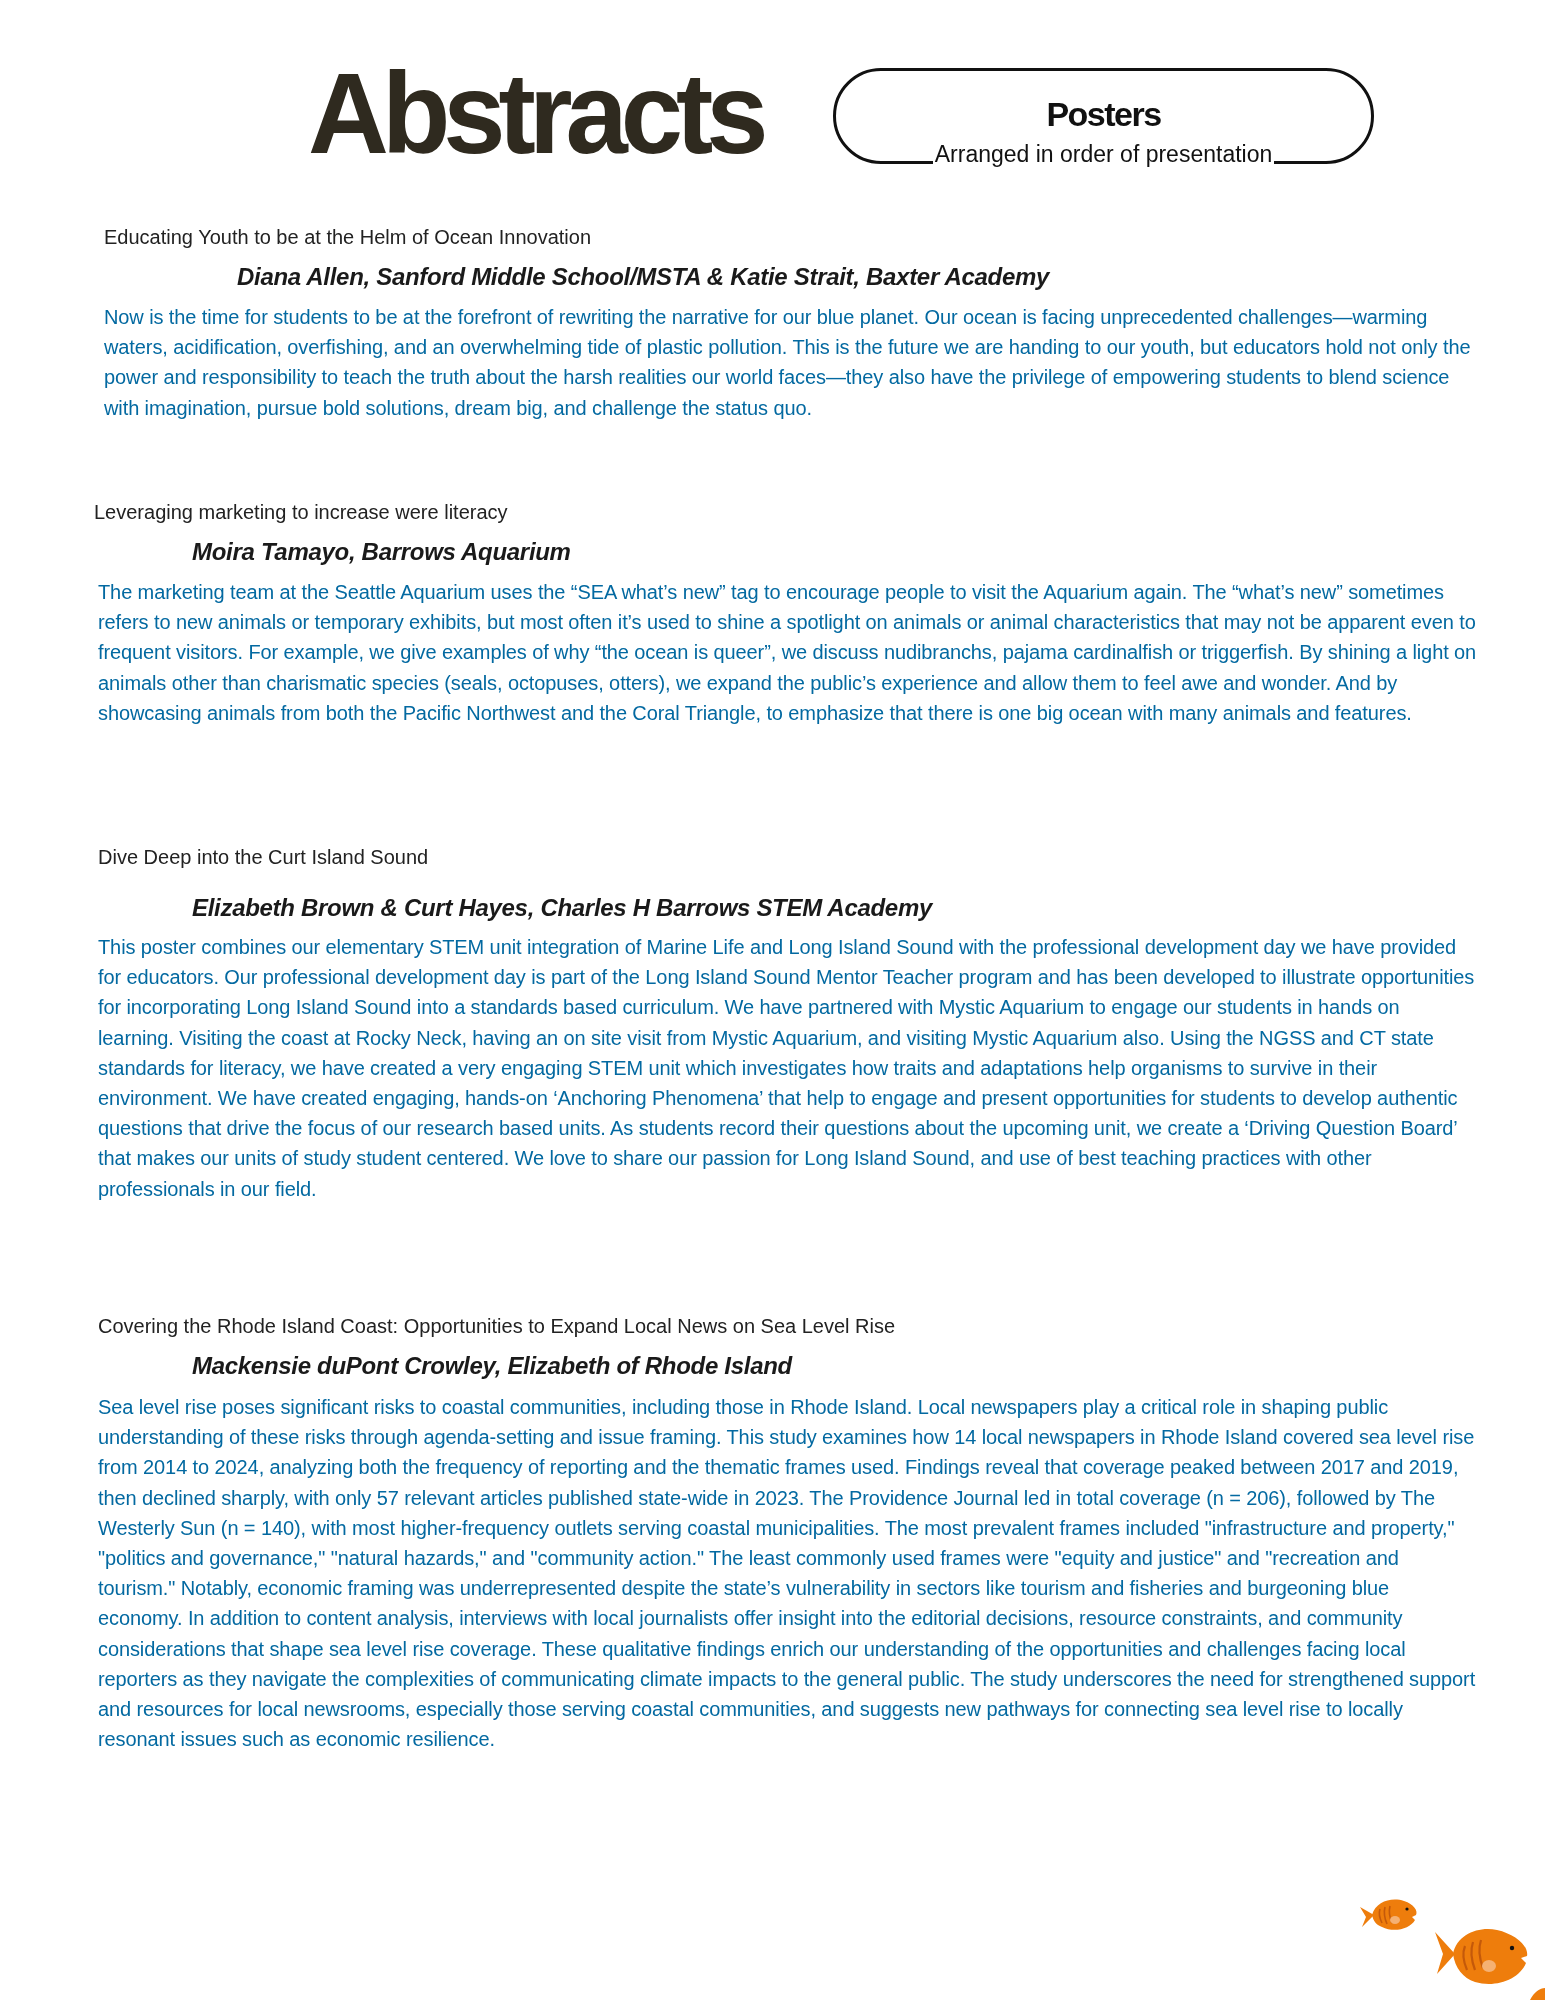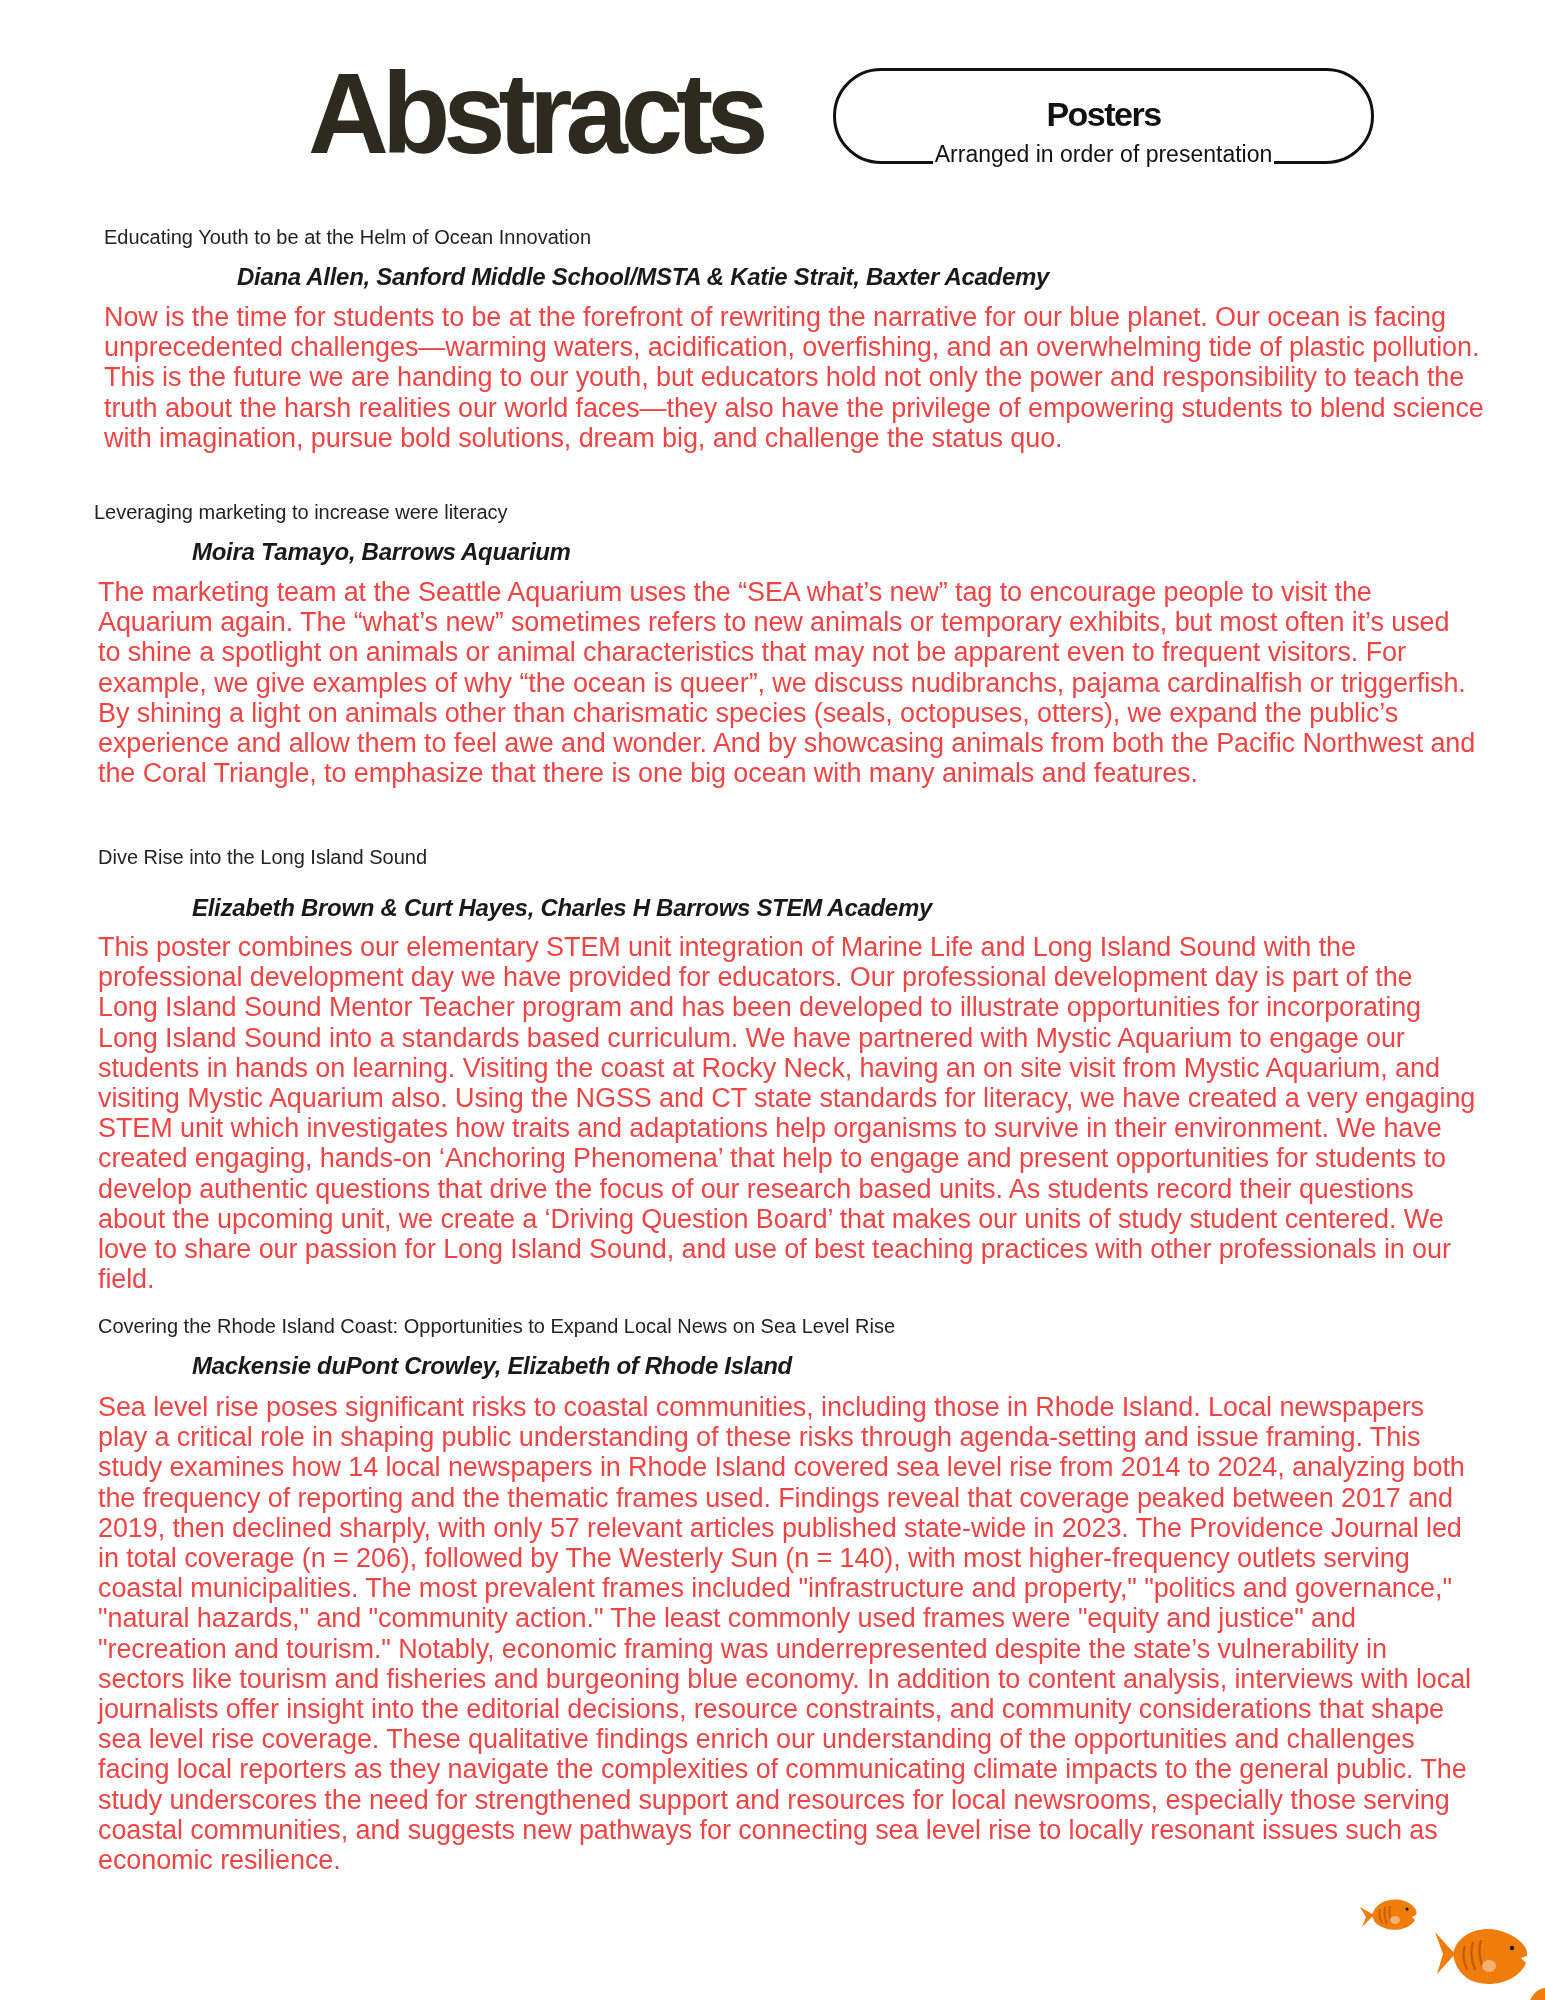--- a/index.html
+++ b/index.html
@@ -12,21 +12,21 @@
           border: 3px solid #111; border-radius: 50px; box-sizing: border-box; }
   .pill-title { position: absolute; left: 0; right: 0; top: 24px; text-align: center;
                 font-size: 34px; font-weight: 700; letter-spacing: -1.5px; color: #111; }
   .pill-sub { position: absolute; left: 0; right: 0; top: 70px; text-align: center;
               font-size: 23px; color: #111; background: transparent; }
   .pill-sub span { background: #fff; padding: 0 2px; }
   .abstract { position: absolute; left: 0; width: 1545px; }
   .abs-title { position: absolute; font-size: 20px; color: #222; white-space: nowrap; font-weight: 400; }
   .abs-authors { position: absolute; left: 192px; font-size: 24px; font-weight: 700; font-style: italic;
                  color: #1a1a1a; white-space: nowrap; letter-spacing: -0.3px; }
-  .abs-body { position: absolute; width: 1380px; font-size: 27px; line-height: 30.2px; color: #ef4444;
+  .abs-body { position: absolute; width: 1380px; font-size: 20px; line-height: 30.2px; color: #0369a1;
               margin: 0; letter-spacing: -0.1px; }
   .fish { position: absolute; }
 </style>
 </head>
 <body>
 
 <h1 class="page-title">Abstracts</h1>
 
 <div class="pill">
   <div class="pill-title">Posters</div>
@@ -39,21 +39,21 @@
   <p class="abs-body" style="left:104px; top:302px;">Now is the time for students to be at the forefront of rewriting the narrative for our blue planet. Our ocean is facing unprecedented challenges—warming waters, acidification, overfishing, and an overwhelming tide of plastic pollution. This is the future we are handing to our youth, but educators hold not only the power and responsibility to teach the truth about the harsh realities our world faces—they also have the privilege of empowering students to blend science with imagination, pursue bold solutions, dream big, and challenge the status quo.</p>
 </section>
 
 <section class="abstract">
   <div class="abs-title" style="left:94px; top:501px;">Leveraging marketing to increase were literacy</div>
   <div class="abs-authors" style="top:538px;">Moira Tamayo, Barrows Aquarium</div>
   <p class="abs-body" style="left:98px; top:577px;">The marketing team at the Seattle Aquarium uses the “SEA what’s new” tag to encourage people to visit the Aquarium again. The “what’s new” sometimes refers to new animals or temporary exhibits, but most often it’s used to shine a spotlight on animals or animal characteristics that may not be apparent even to frequent visitors. For example, we give examples of why “the ocean is queer”, we discuss nudibranchs, pajama cardinalfish or triggerfish. By shining a light on animals other than charismatic species (seals, octopuses, otters), we expand the public’s experience and allow them to feel awe and wonder. And by showcasing animals from both the Pacific Northwest and the Coral Triangle, to emphasize that there is one big ocean with many animals and features.</p>
 </section>
 
 <section class="abstract">
-  <div class="abs-title" style="left:98px; top:846px;">Dive Rise into the Long Island Sound</div>
+  <div class="abs-title" style="left:98px; top:846px;">Dive Deep into the Curt Island Sound</div>
   <div class="abs-authors" style="top:894px;font-style:italic;">Elizabeth Brown &amp; Curt Hayes, Charles H Barrows STEM Academy</div>
   <p class="abs-body" style="left:98px; top:932px;">This poster combines our elementary STEM unit integration of Marine Life and Long Island Sound with the professional development day we have provided for educators. Our professional development day is part of the Long Island Sound Mentor Teacher program and has been developed to illustrate opportunities for incorporating Long Island Sound into a standards based curriculum. We have partnered with Mystic Aquarium to engage our students in hands on learning. Visiting the coast at Rocky Neck, having an on site visit from Mystic Aquarium, and visiting Mystic Aquarium also. Using the NGSS and CT state standards for literacy, we have created a very engaging STEM unit which investigates how traits and adaptations help organisms to survive in their environment. We have created engaging, hands-on ‘Anchoring Phenomena’ that help to engage and present opportunities for students to develop authentic questions that drive the focus of our research based units.  As students record their questions about the upcoming unit, we create a ‘Driving Question Board’ that makes our units of study student centered. We love to share our passion for Long Island Sound, and use of best teaching practices with other professionals in our field.</p>
 </section>
 
 <section class="abstract">
   <div class="abs-title" style="left:98px; top:1315px;">Covering the Rhode Island Coast: Opportunities to Expand Local News on Sea Level Rise</div>
   <div class="abs-authors" style="top:1352px;">Mackensie duPont Crowley, Elizabeth of Rhode Island</div>
   <p class="abs-body" style="left:98px; top:1392px;">Sea level rise poses significant risks to coastal communities, including those in Rhode Island. Local newspapers play a critical role in shaping public understanding of these risks through agenda-setting and issue framing. This study examines how 14 local newspapers in Rhode Island covered sea level rise from 2014 to 2024, analyzing both the frequency of reporting and the thematic frames used. Findings reveal that coverage peaked between 2017 and 2019, then declined sharply, with only 57 relevant articles published state-wide in 2023. The Providence Journal led in total coverage (n = 206), followed by The Westerly Sun (n = 140), with most higher-frequency outlets serving coastal municipalities. The most prevalent frames included "infrastructure and property," "politics and governance," "natural hazards," and "community action." The least commonly used frames were "equity and justice" and "recreation and tourism." Notably, economic framing was underrepresented despite the state’s vulnerability in sectors like tourism and fisheries and burgeoning blue economy.    In addition to content analysis, interviews with local journalists offer insight into the editorial decisions, resource constraints, and community considerations that shape sea level rise coverage. These qualitative findings enrich our understanding of the opportunities and challenges facing local reporters as they navigate the complexities of communicating climate impacts to the general public. The study underscores the need for strengthened support and resources for local newsrooms, especially those serving coastal communities, and suggests new pathways for connecting sea level rise to locally resonant issues such as economic resilience.</p>
 </section>
 

